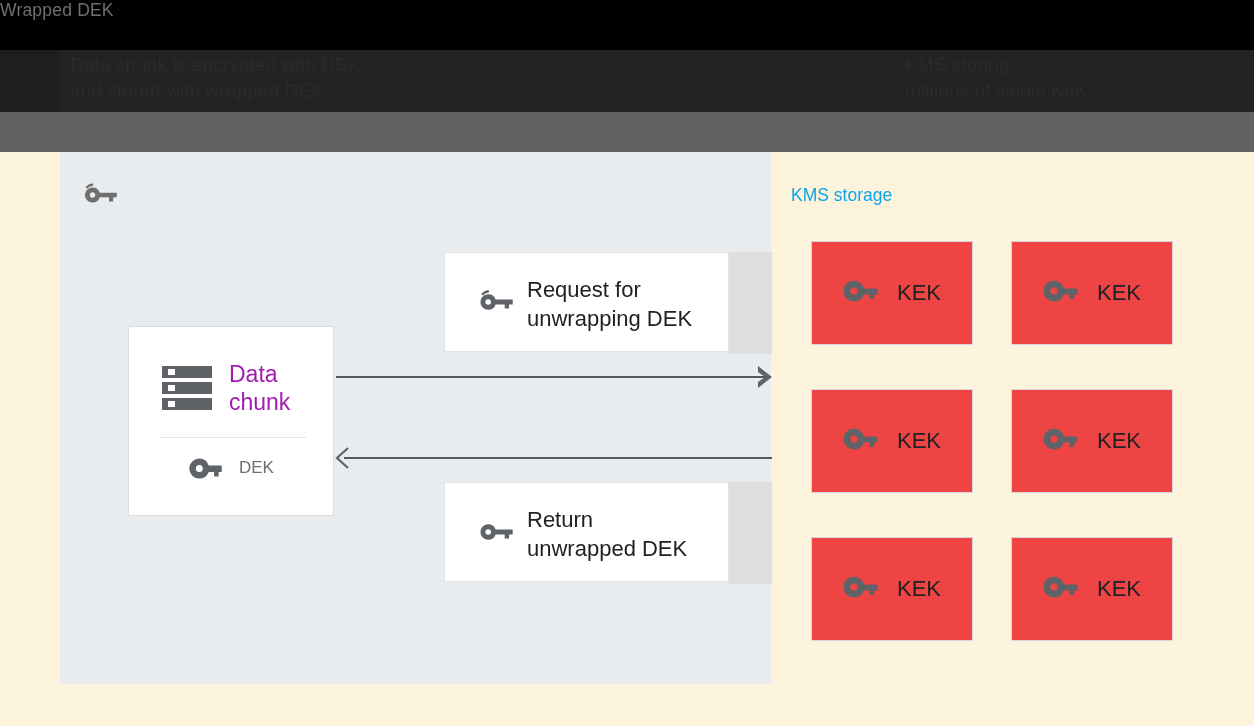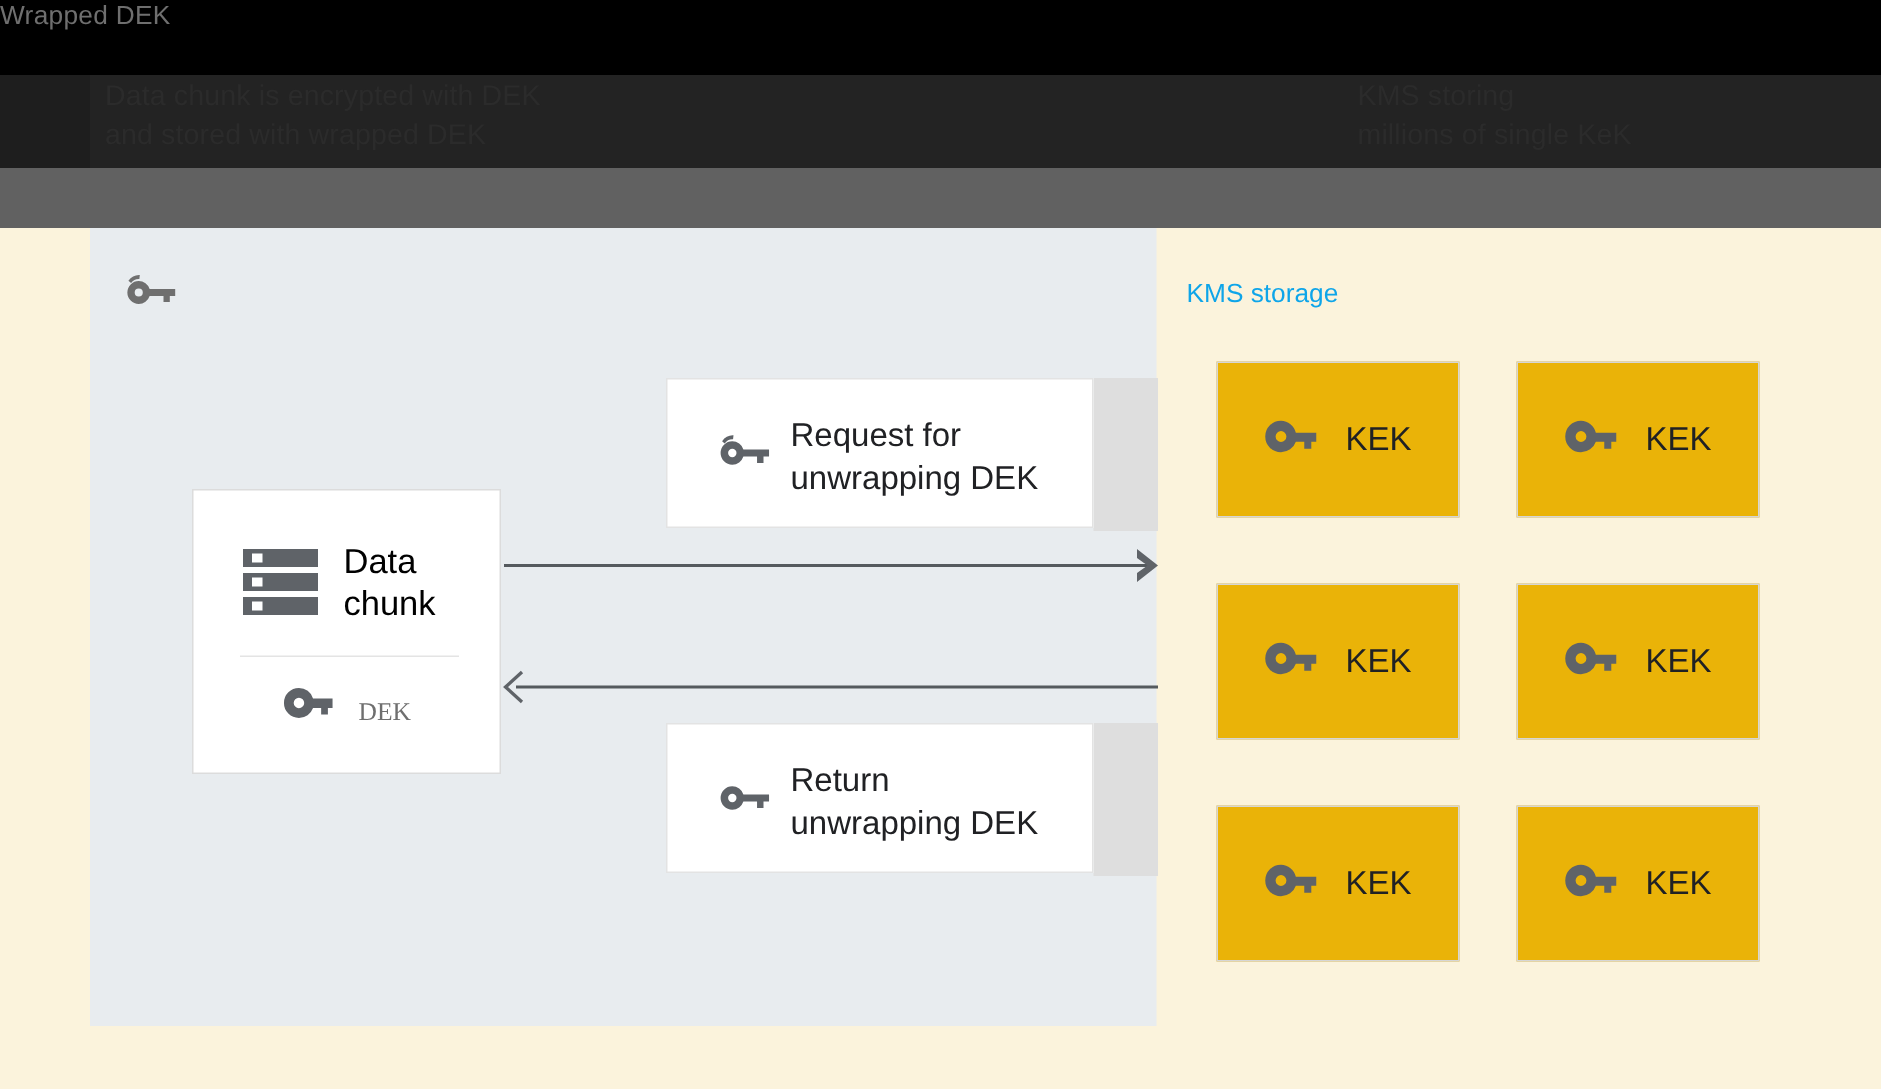--- a/index.html
+++ b/index.html
@@ -49,24 +49,24 @@
 
   .title-key { position:absolute; left:79px; top:181px; }
 
   
   .card-data {
     position:absolute; left:128px; top:326px; width:206px; height:190px;
     background:#ffffff; border:1px solid #dcdcdc;
   }
   .dc-row { position:absolute; left:32px; top:33px; display:flex; align-items:center; gap:16px; }
   .dc-label {
-    font-size:23px; color:#000000; line-height:28px; white-space:pre-line;
+    font-size:23px; color:#a21caf; line-height:28px; white-space:pre-line;
   }
   .dc-divider { position:absolute; left:31px; top:110px; width:146px; height:1px; background:#e4e4e4; }
-  .dk-row { position:absolute; left:60px; top:131px; display:flex; align-items:flex-end; gap:16px;font-family:Liberation Serif, serif; }
+  .dk-row { position:absolute; left:60px; top:131px; display:flex; align-items:flex-start; gap:16px; }
   .dk-label { font-size:17px; color:#6f6f6f; }
 
   
   .msg-card {
     position:absolute; width:285px; height:100px;
     background:#ffffff; border:1px solid #e3e3e3;
     display:flex; align-items:center;
   }
   .msg-shade { position:absolute; width:43px; height:102px; background:#dedede; top:0; }
   .msg-req  { left:444px; top:252px; }
@@ -86,21 +86,21 @@
   .arrowhead-right {
     position:absolute; left:756px; top:365px;
   }
   .arrowhead-left {
     position:absolute; left:334px; top:446px;
   }
 
   
   .kek-card {
     position:absolute; width:162px; height:104px;
-    background:#eab308; border:1px solid #d6d6d6;
+    background:#ef4444; border:1px solid #d6d6d6;
     display:flex; align-items:center; justify-content:center; gap:18px;
   }
   .kek-label { font-size:22px; color:#202124; }
 </style>
 </head>
 <body>
 
 <div id="stage">
 
   <div class="band-black"></div>
@@ -167,21 +167,21 @@
   </div>
 
   <div class="msg-shade msg-shade-ret"></div>
   <div class="msg-card msg-ret">
     <span class="msg-ico">
       <svg width="40" height="26" viewBox="0 0 40 26">
         <path fill="#5f6368" d="M12.2 5.2a7.8 7.8 0 1 0 0 15.6 7.8 7.8 0 0 0 7.4-5.4h9.1v4.2h4.3v-4.2h3.7v-4.8H19.6a7.8 7.8 0 0 0-7.4-5.4zm0 5a2.8 2.8 0 1 1 0 5.6 2.8 2.8 0 0 1 0-5.6z"></path>
       </svg>
     </span>
     <span class="msg-text">Return
-unwrapping DEK</span>
+unwrapped DEK</span>
   </div>
 
   <div class="arrow-line arrow-to-kms"></div>
   <span class="arrowhead-right">
     <svg width="22" height="24" viewBox="0 0 22 24">
       <path fill="#5f6368" d="M2 1 L16 12 L2 23 L2 17 L9 12 L2 7 Z"></path>
     </svg>
   </span>
 
   <div class="arrow-line arrow-to-data"></div>

